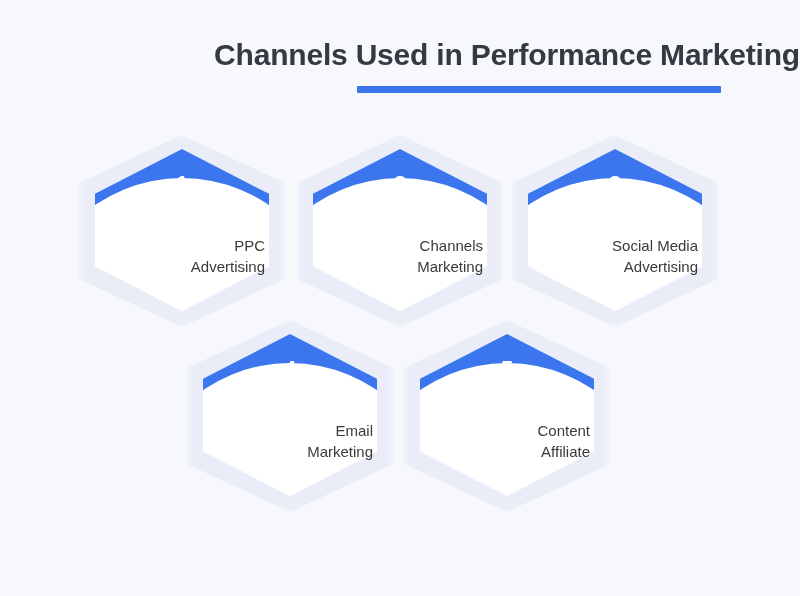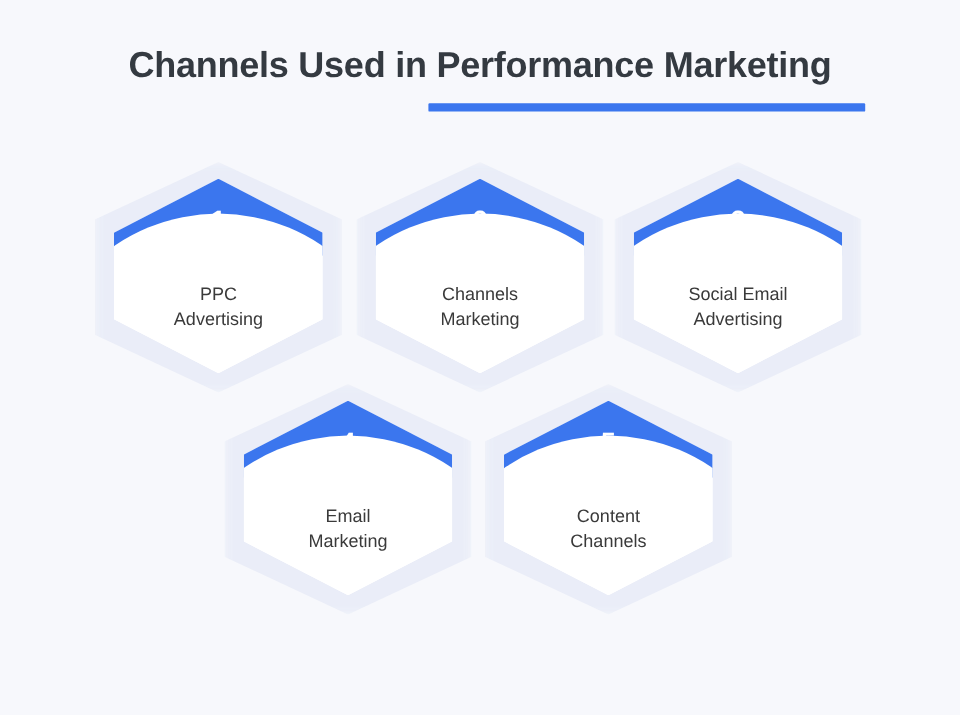--- a/index.html
+++ b/index.html
@@ -15,21 +15,21 @@
     font-family: "Liberation Sans", sans-serif;
     position: relative;
   }
 
   
   #title-block {
     position: absolute;
     left: 0;
     top: 34px;
     width: 800px;
-    text-align: center;
+    text-align: right;
   }
 
   #page-title {
     font-size: 30px;
     font-weight: bold;
     color: #343a41;
     letter-spacing: -0.2px;
     line-height: 42px;
     white-space: nowrap;
   }
@@ -125,21 +125,21 @@
     color: #ffffff;
     line-height: 24px;
     z-index: 3;
   }
 
   .hex-label {
     position: absolute;
     left: 4px;
     top: 86px;
     width: 166px;
-    text-align: center;
+    text-align: right;
     font-size: 15px;
     font-weight: normal;
     color: #3a3a3a;
     line-height: 21px;
     z-index: 3;
     white-space: pre-line;
   }
 </style>
 </head>
 <body>
@@ -173,21 +173,21 @@
 Marketing</div>
     </div>
     <div class="hex-cell" style="left: 528px; top: 149px;">
       <div class="hex-halo"></div>
       <div class="hex-body"></div>
       <div class="hex-cap">
         <div class="hex-cap-fill"></div>
         <div class="hex-cap-bite"></div>
       </div>
       <div class="hex-number">3</div>
-      <div class="hex-label">Social Email
+      <div class="hex-label">Social Media
 Advertising</div>
     </div>
     <div class="hex-cell" style="left: 203px; top: 334px;">
       <div class="hex-halo"></div>
       <div class="hex-body"></div>
       <div class="hex-cap">
         <div class="hex-cap-fill"></div>
         <div class="hex-cap-bite"></div>
       </div>
       <div class="hex-number">4</div>
@@ -196,15 +196,15 @@
     </div>
     <div class="hex-cell" style="left: 420px; top: 334px;">
       <div class="hex-halo"></div>
       <div class="hex-body"></div>
       <div class="hex-cap">
         <div class="hex-cap-fill"></div>
         <div class="hex-cap-bite"></div>
       </div>
       <div class="hex-number">5</div>
       <div class="hex-label">Content
-Channels</div>
+Affiliate</div>
     </div>
   </div>
 
 </body></html>

